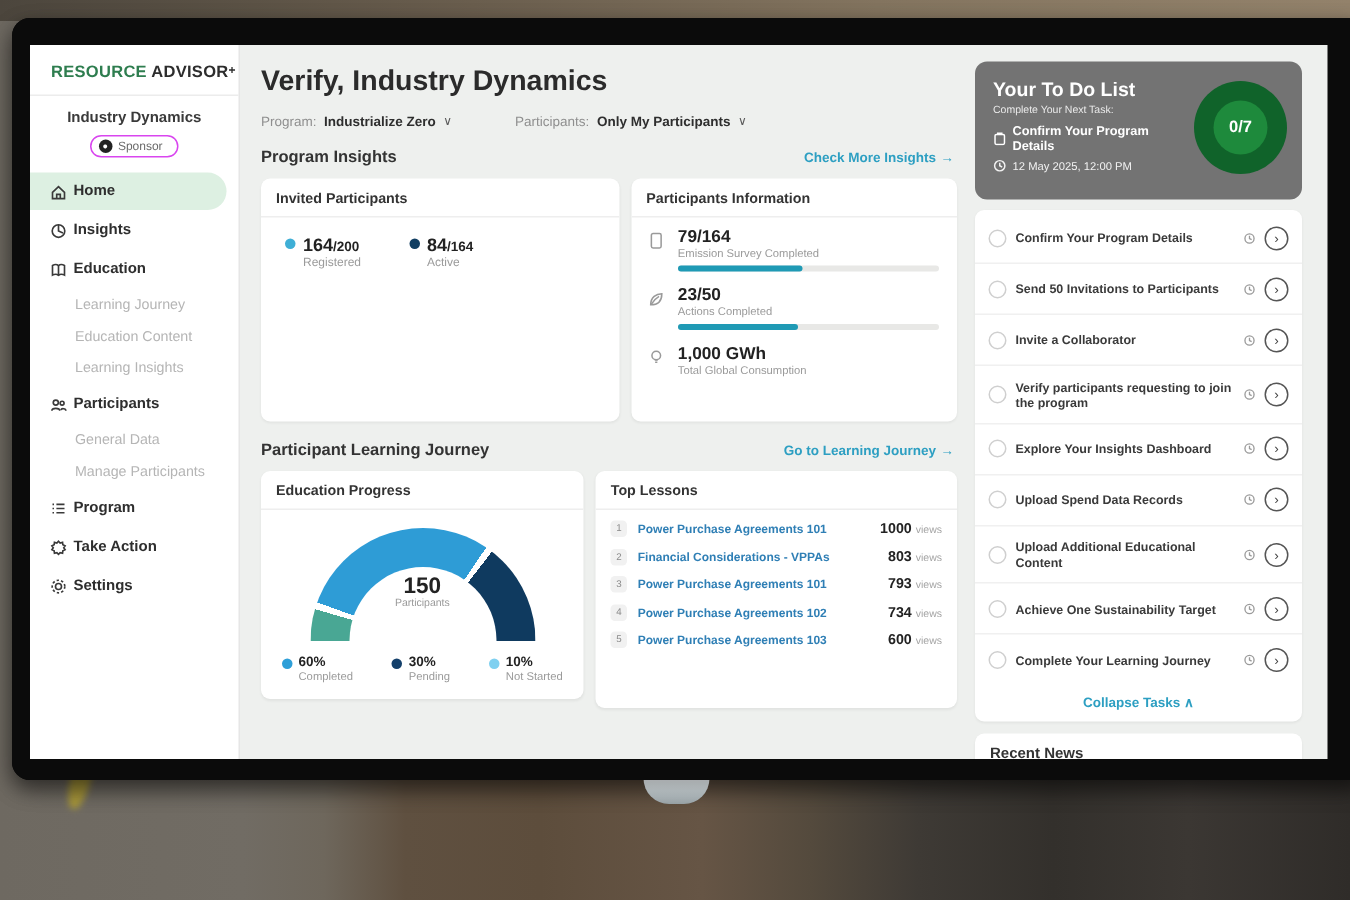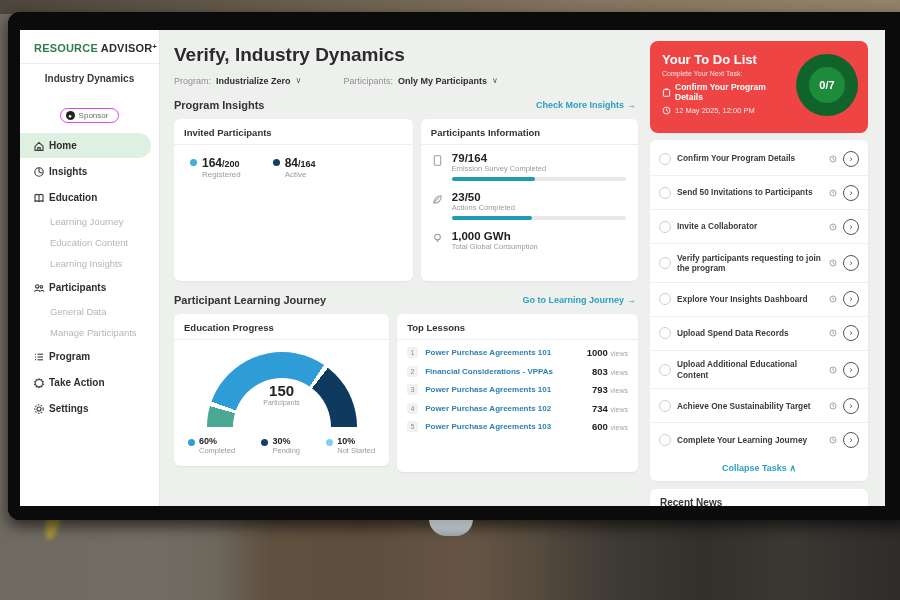--- a/index.html
+++ b/index.html
@@ -24,21 +24,21 @@
   .screen { position:absolute; left:12px; top:18px; width:865px; height:476px;
     background:#eef0ee; display:flex; overflow:hidden; font-size:10px; color:#2d2d2d; }
 
   
   .sidebar { width:140px; min-width:140px; background:#ffffff; border-right:1px solid #e6e6e6; padding-top:12px; }
   .logo { padding:0 0 9px 14px; font-size:11px; font-weight:bold; letter-spacing:.2px; }
   .logo .lg-p { color:#2e7d4f; }
   .logo .lg-s { color:#2d2d2d; }
   .logo .lg-plus { color:#2d2d2d; font-size:8px; vertical-align:top; }
   .side-div { height:1px; background:#ececec; margin:0 0 9px 0; }
-  .org { text-align:center; font-weight:bold; font-size:10px; color:#3a3a3a; margin-bottom:24px; }
+  .org { text-align:center; font-weight:bold; font-size:10px; color:#3a3a3a; margin-bottom:6px; }
   .badge { display:flex; justify-content:center; margin-bottom:10px; }
   .badge-pill { display:inline-flex; align-items:center; gap:4px; border:1px solid #d946ef;
     border-radius:10px; padding:2px 10px 2px 5px; font-size:8px; color:#6b6b6b; background:#fff; }
   .badge-dot { width:9px; height:9px; border-radius:50%; background:#222; color:#fff; font-size:6px;
     display:flex; align-items:center; justify-content:center; }
   .side-item { display:flex; align-items:center; gap:4px; padding:6px 8px 6px 12px;
     margin:1px 8px 1px 0; font-weight:bold; font-size:10px; color:#2e2e2e; cursor:pointer; }
   .side-item.active { background:#ddf0e2; border-radius:0 14px 14px 0; }
   .side-item .s-icon { width:13px; height:13px; display:flex; align-items:center; justify-content:center; }
   .side-sub { padding:5px 8px 5px 30px; font-size:9.5px; color:#b5b5b5; cursor:pointer; }
@@ -106,21 +106,21 @@
   .card-lessons { width:244px; height:158px; }
   .lesson-row { display:flex; align-items:center; gap:7px; padding:4px 10px 3.5px 10px; }
   .rank-chip { width:11px; height:11px; border-radius:3px; background:#f1f1f1; color:#8a8a8a;
     font-size:6.5px; display:flex; align-items:center; justify-content:center; }
   .lesson-name { flex:1; font-size:8px; font-weight:bold; color:#2f7fb5; cursor:pointer; }
   .lesson-views { font-size:9.5px; font-weight:bold; color:#222; }
   .lesson-views span { font-size:7px; font-weight:normal; color:#a5a5a5; }
 
   
   .right-col { width:237px; min-width:237px; padding:11px 17px 0 2px; }
-  .todo-green { background:#ef4444; border-radius:8px; height:92px; display:flex;
+  .todo-green { background:#737373; border-radius:8px; height:92px; display:flex;
     padding:11px 10px 0 12px; color:#fff; margin-bottom:7px; }
   .tg-left { flex:1; }
   .tg-title { font-size:13px; font-weight:bold; margin-bottom:3px; }
   .tg-sub { font-size:7px; opacity:.85; margin-bottom:5px; }
   .tg-task { display:flex; align-items:center; gap:4px; font-size:8.5px; font-weight:bold; margin-bottom:4px; }
   .tg-due { display:flex; align-items:center; gap:4px; font-size:7.5px; opacity:.9; }
   .todo-ring { width:62px; height:62px; border-radius:50%; background:#10632a; display:flex;
     align-items:center; justify-content:center; margin-top:2px; }
   .todo-ring-in { width:36px; height:36px; border-radius:50%; background:#1e8a3c; display:flex;
     align-items:center; justify-content:center; font-size:11px; font-weight:bold; }

